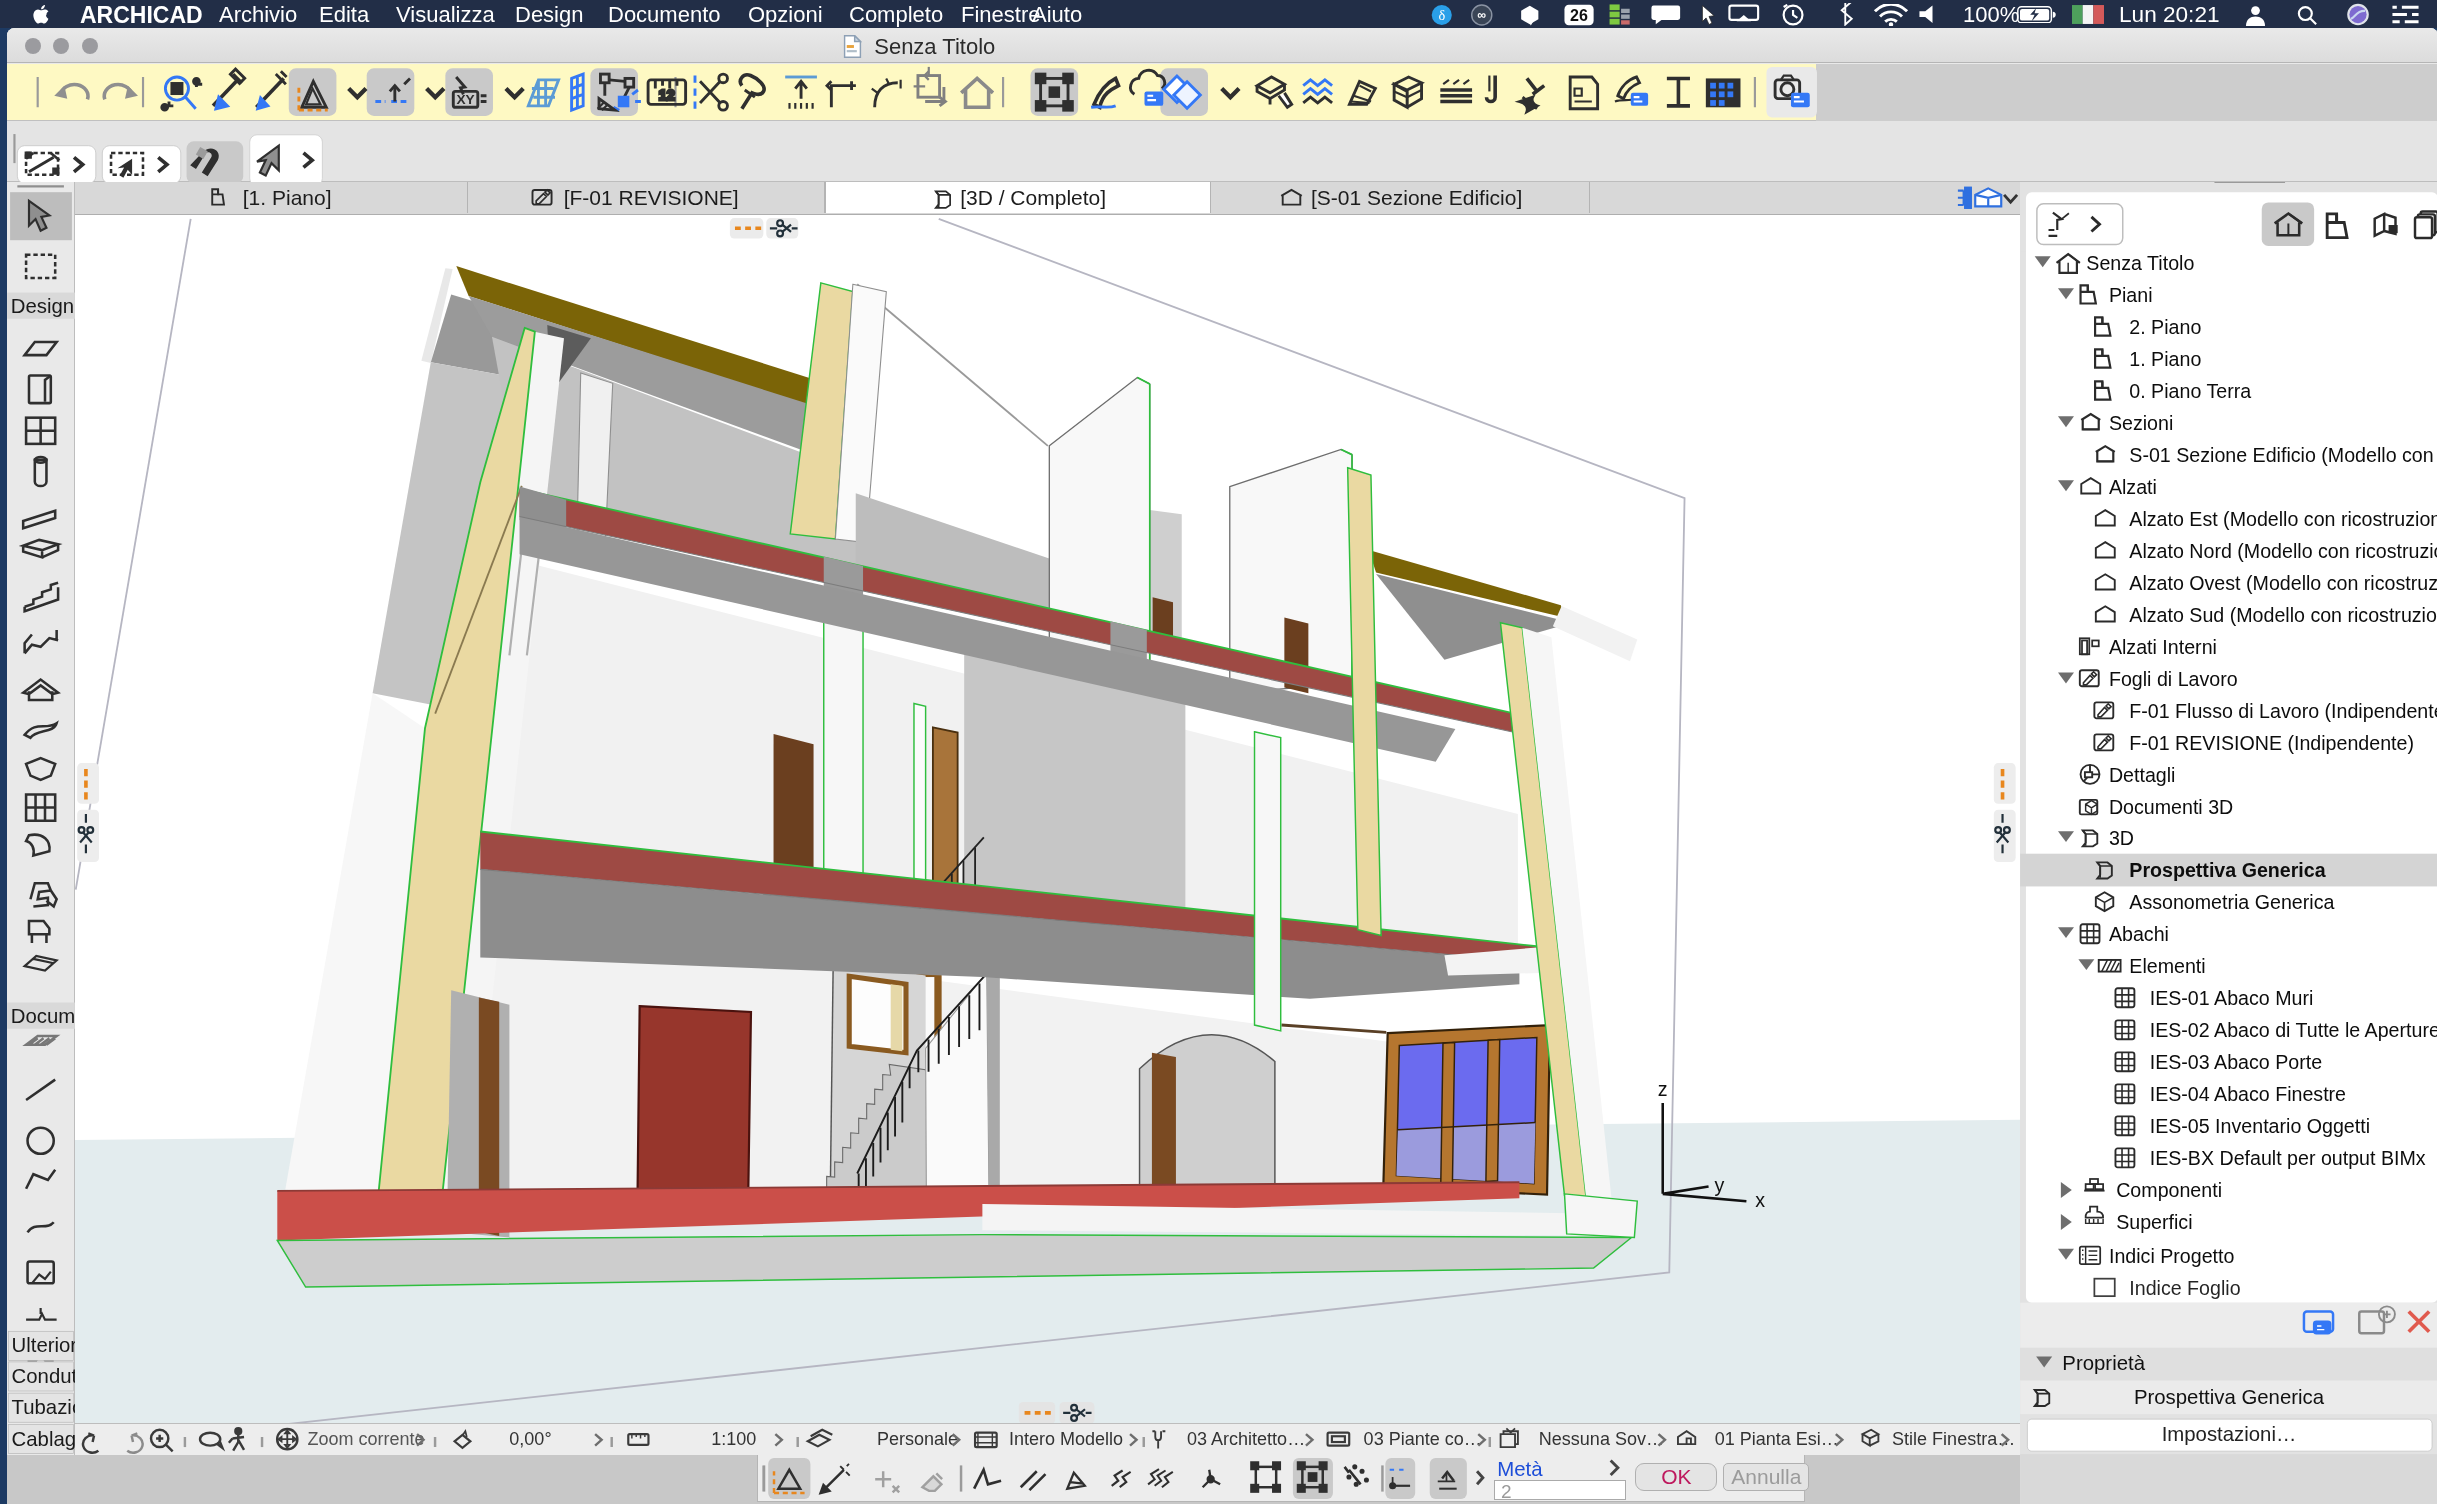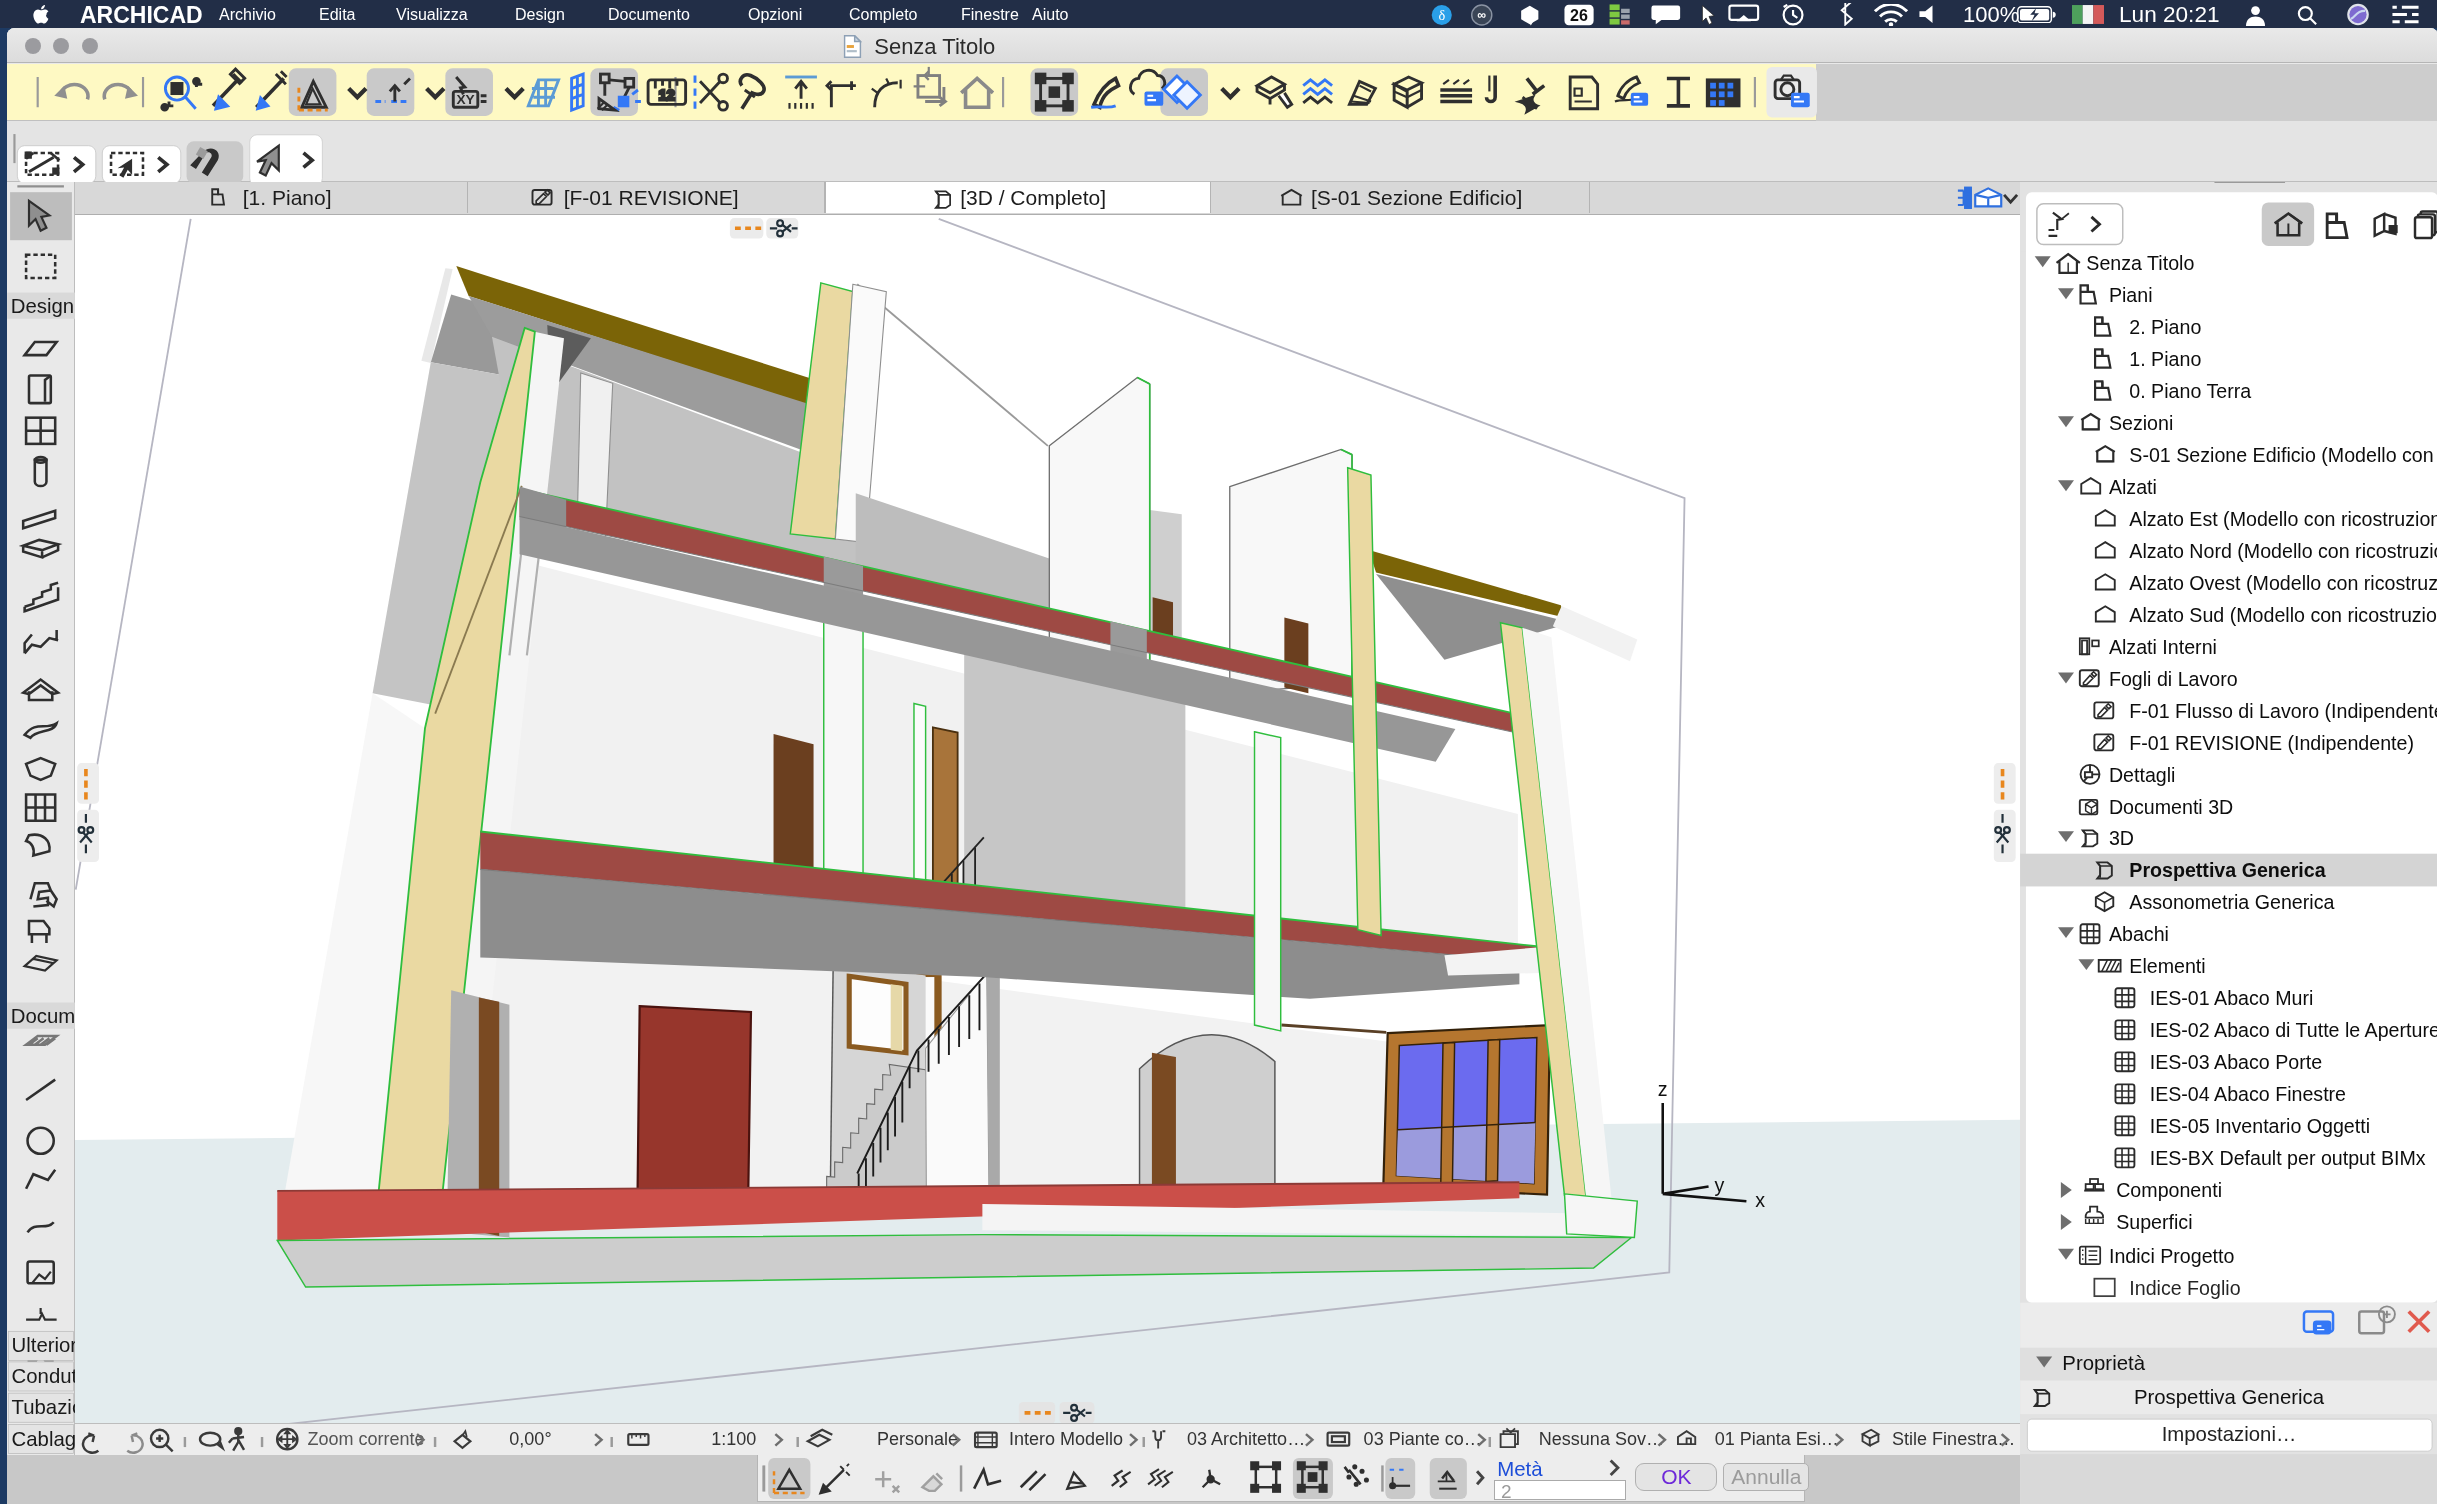--- a/index.html
+++ b/index.html
@@ -1,18 +1,18 @@
 <!DOCTYPE html>
 <html style="font-size:11.6px"><head><meta charset="utf-8">
 <style>
 *{margin:0;padding:0;box-sizing:border-box}
 html,body{width:2438px;height:1505px;overflow:hidden;background:#1d3a63;font-family:"Liberation Sans",sans-serif;}
 .abs{position:absolute}
 #menubar{position:absolute;left:0;top:0;width:2438px;height:28px;background:#222e47;color:#fff;font-size:22.6px;}
-#menubar .mi{position:absolute;top:0.7px;line-height:28px;white-space:nowrap;font-size:16px}
+#menubar .mi{position:absolute;top:0.7px;line-height:28px;white-space:nowrap;font-size:22px}
 #win{position:absolute;left:7.3px;top:28px;width:2431px;height:1477px;background:#e9e9e9;border-radius:7.3px 7.3px 0 0;}
 #titlebar{position:absolute;left:0;top:0;width:2431px;height:35px;background:linear-gradient(#e9e9e9,#dcdcdc);border-bottom:0.7px solid #b5b5b5;border-radius:7.3px 7.3px 0 0}
 .tl{position:absolute;top:9.5px;width:16px;height:16px;border-radius:50%;background:#9b9b9f}
 #toolbar1{position:absolute;left:0;top:36px;width:2431px;height:57px;background:#fef9c3;border-bottom:0.7px solid #c0c0c0}
 #toolbar1 .dark{position:absolute;right:0;top:0;width:622px;height:57px;background:#cdcdcd}
 #toolbar2{position:absolute;left:0;top:93px;width:2431px;height:61px;background:#e4e4e4;border-bottom:0.7px solid #bdbdbd}
 #tabbar{position:absolute;left:75px;top:182px;width:1945px;height:33px;background:#d8d8d8;border-bottom:0.7px solid #aeaeae}
 .tab{position:absolute;top:0;height:31px;border-right:0.7px solid #b4b4b4;font-size:21px;color:#1c1c1c;text-align:center;line-height:31px}
 .tabactive{background:#fff;border-right:0.7px solid #b4b4b4;border-left:0.7px solid #b4b4b4}
 #sidebar{position:absolute;left:7.3px;top:182px;width:68px;height:1273px;background:#e9e9e9;border-right:0.7px solid #bdbdbd}
@@ -1008,16 +1008,16 @@
           <path d="M936 46h24" stroke-width="2.8"></path>
         </g>
     <path d="M988 22l8 9-8 9" stroke="#444" stroke-width="4" fill="none"></path>
   </svg>
   <div class="abs" style="left:739px;top:2.9px;font-size:20.4px;color:#1d4ed8">Metà</div>
   <div class="abs" style="left:736px;top:25px;width:132px;height:20.4px;background:#fff;border:0.7px solid #aaa;font-size:19px;color:#9a9a9a;padding-left:5.8px">2</div>
   <svg class="abs" style="left:844px;top:4.4px" width="26" height="19" viewBox="0 0 36 26">
         <path d="M12 2l10 10-10 10" stroke="#444" stroke-width="4" fill="none"></path>
       </svg>
   </div>
-  <div class="abs" style="left:1628px;top:8px;width:82px;height:28px;background:#e4e4e4;border:0.7px solid #b0b0b0;border-radius:9px;font-size:21px;color:#6d28d9;text-align:center;line-height:26px">OK</div>
+  <div class="abs" style="left:1628px;top:8px;width:82px;height:28px;background:#e4e4e4;border:0.7px solid #b0b0b0;border-radius:9px;font-size:21px;color:#be185d;text-align:center;line-height:26px">OK</div>
   <div class="abs" style="left:1716px;top:8px;width:86px;height:28px;background:#e4e4e4;border:0.7px solid #b0b0b0;border-radius:5px;font-size:21px;color:#9b9b9b;text-align:center;line-height:26px">Annulla</div>
 </div>
 
 
 </body></html>

